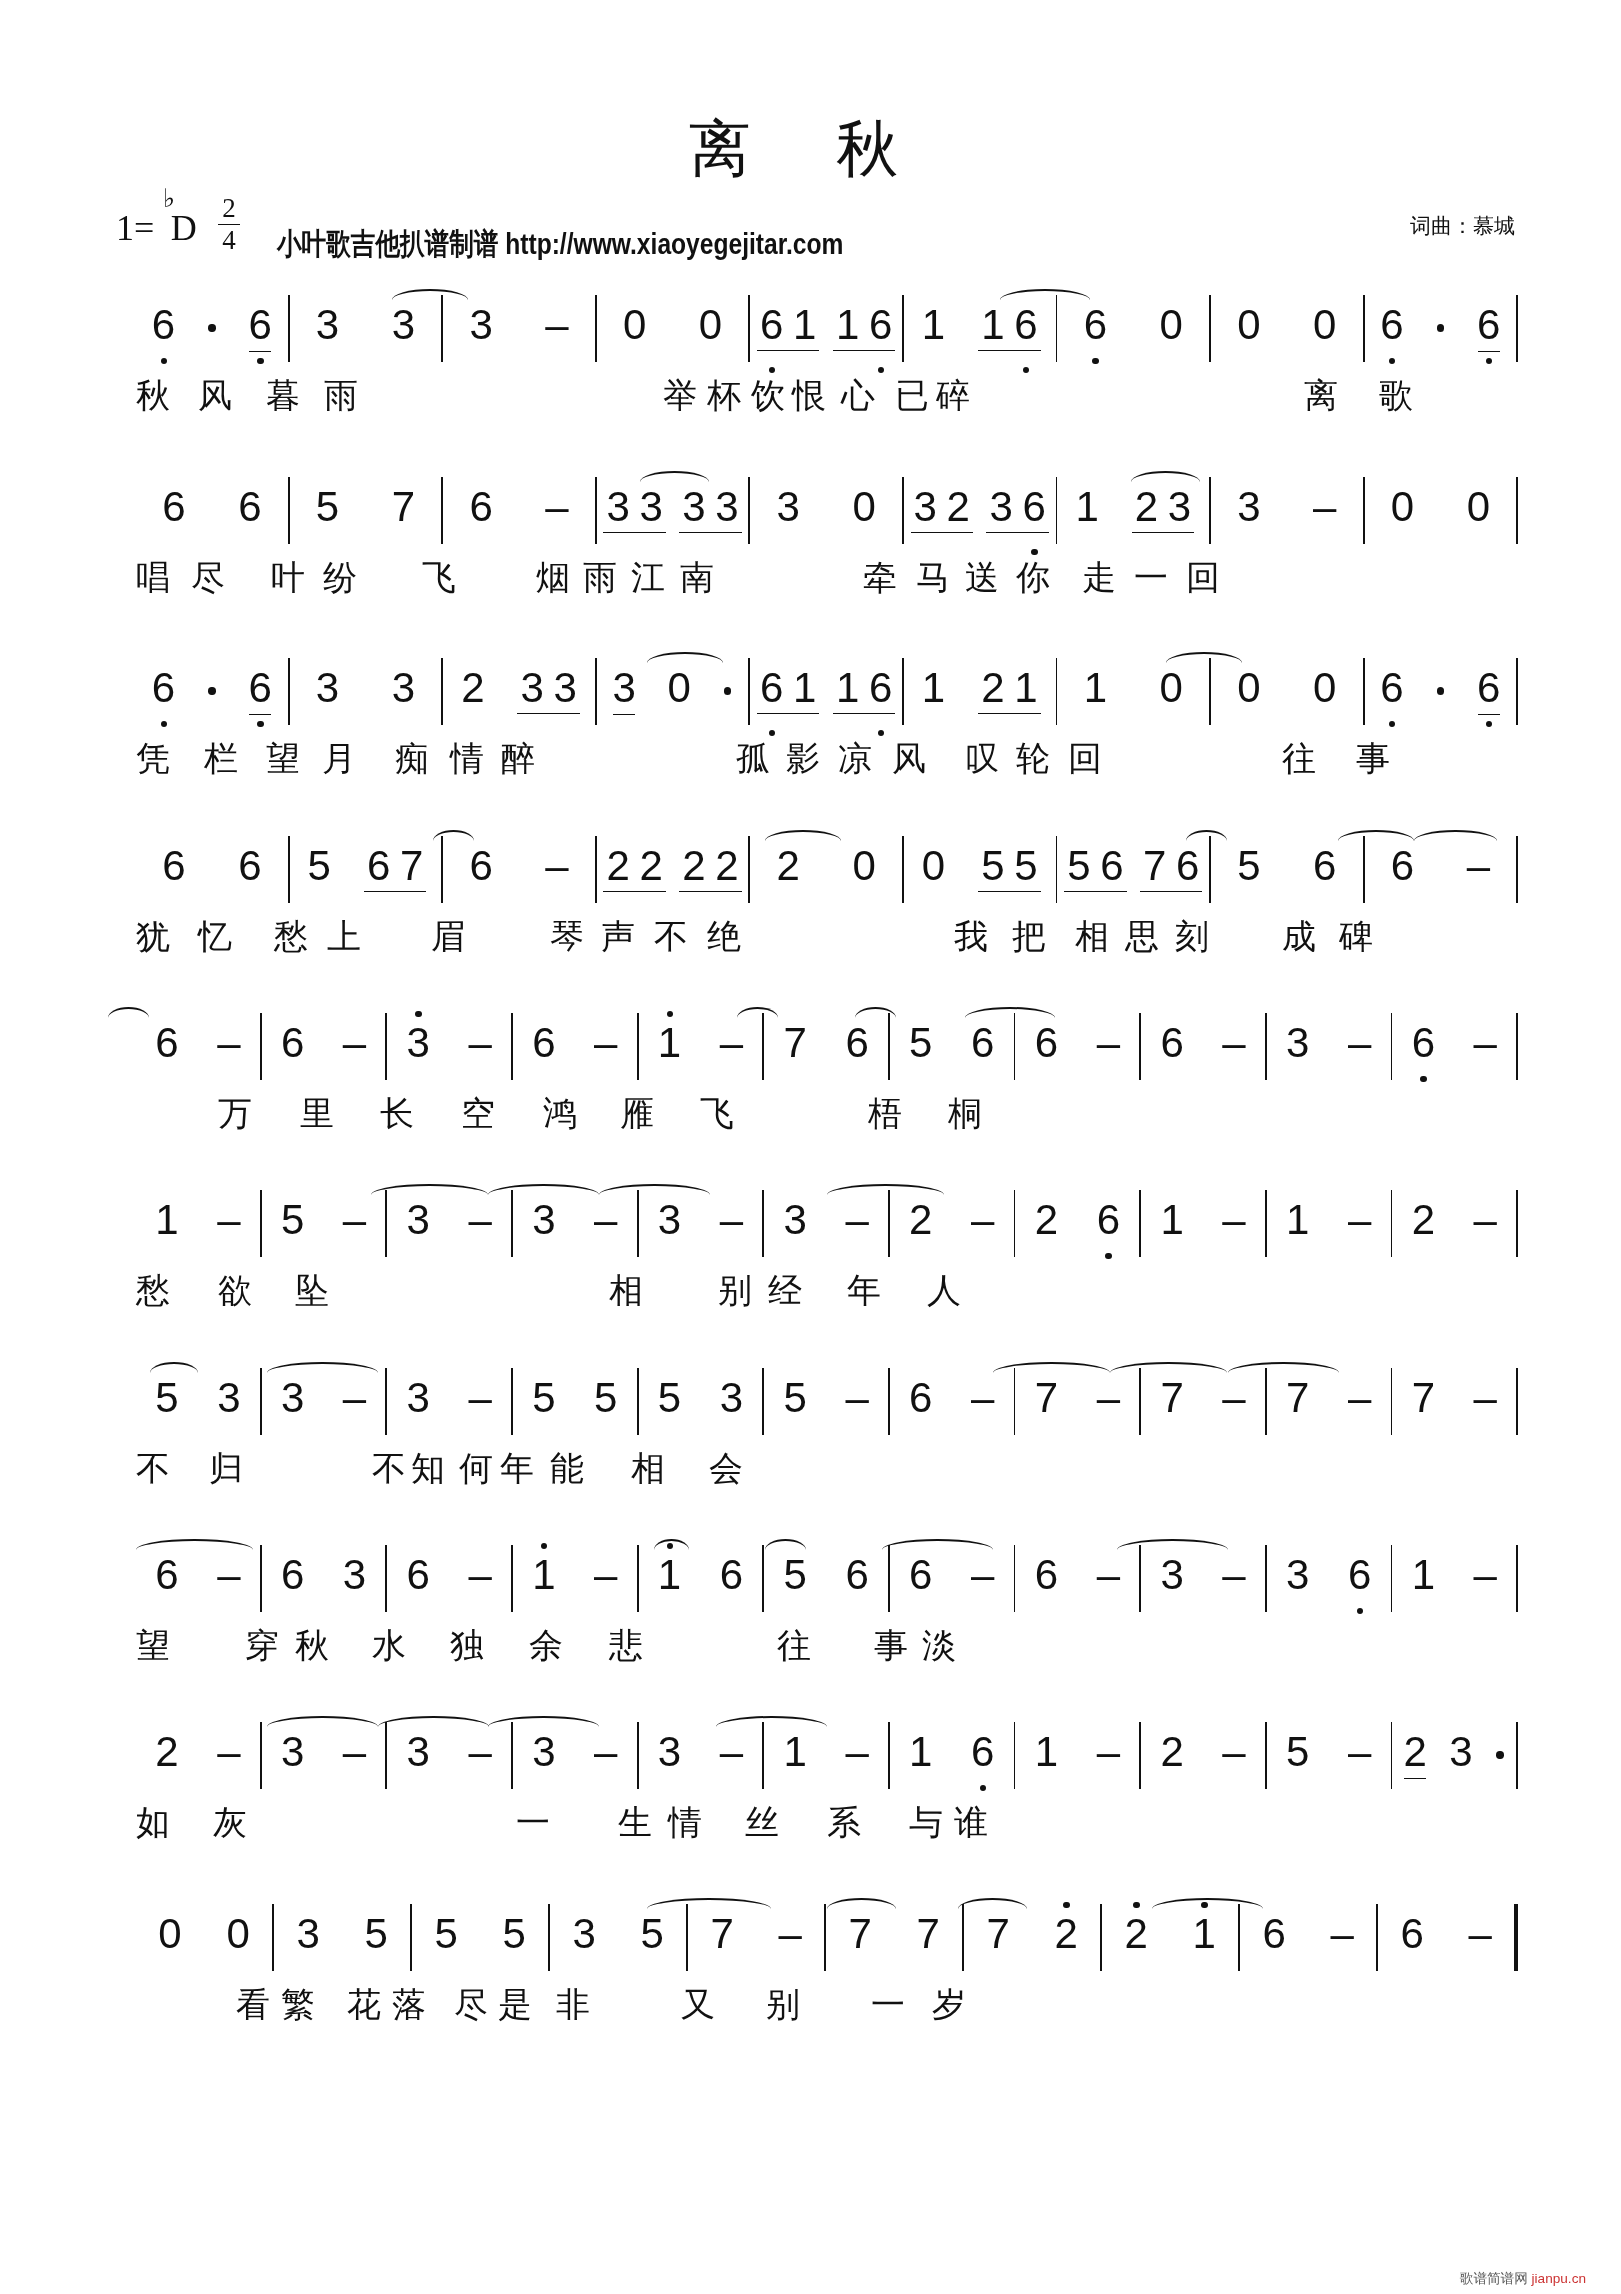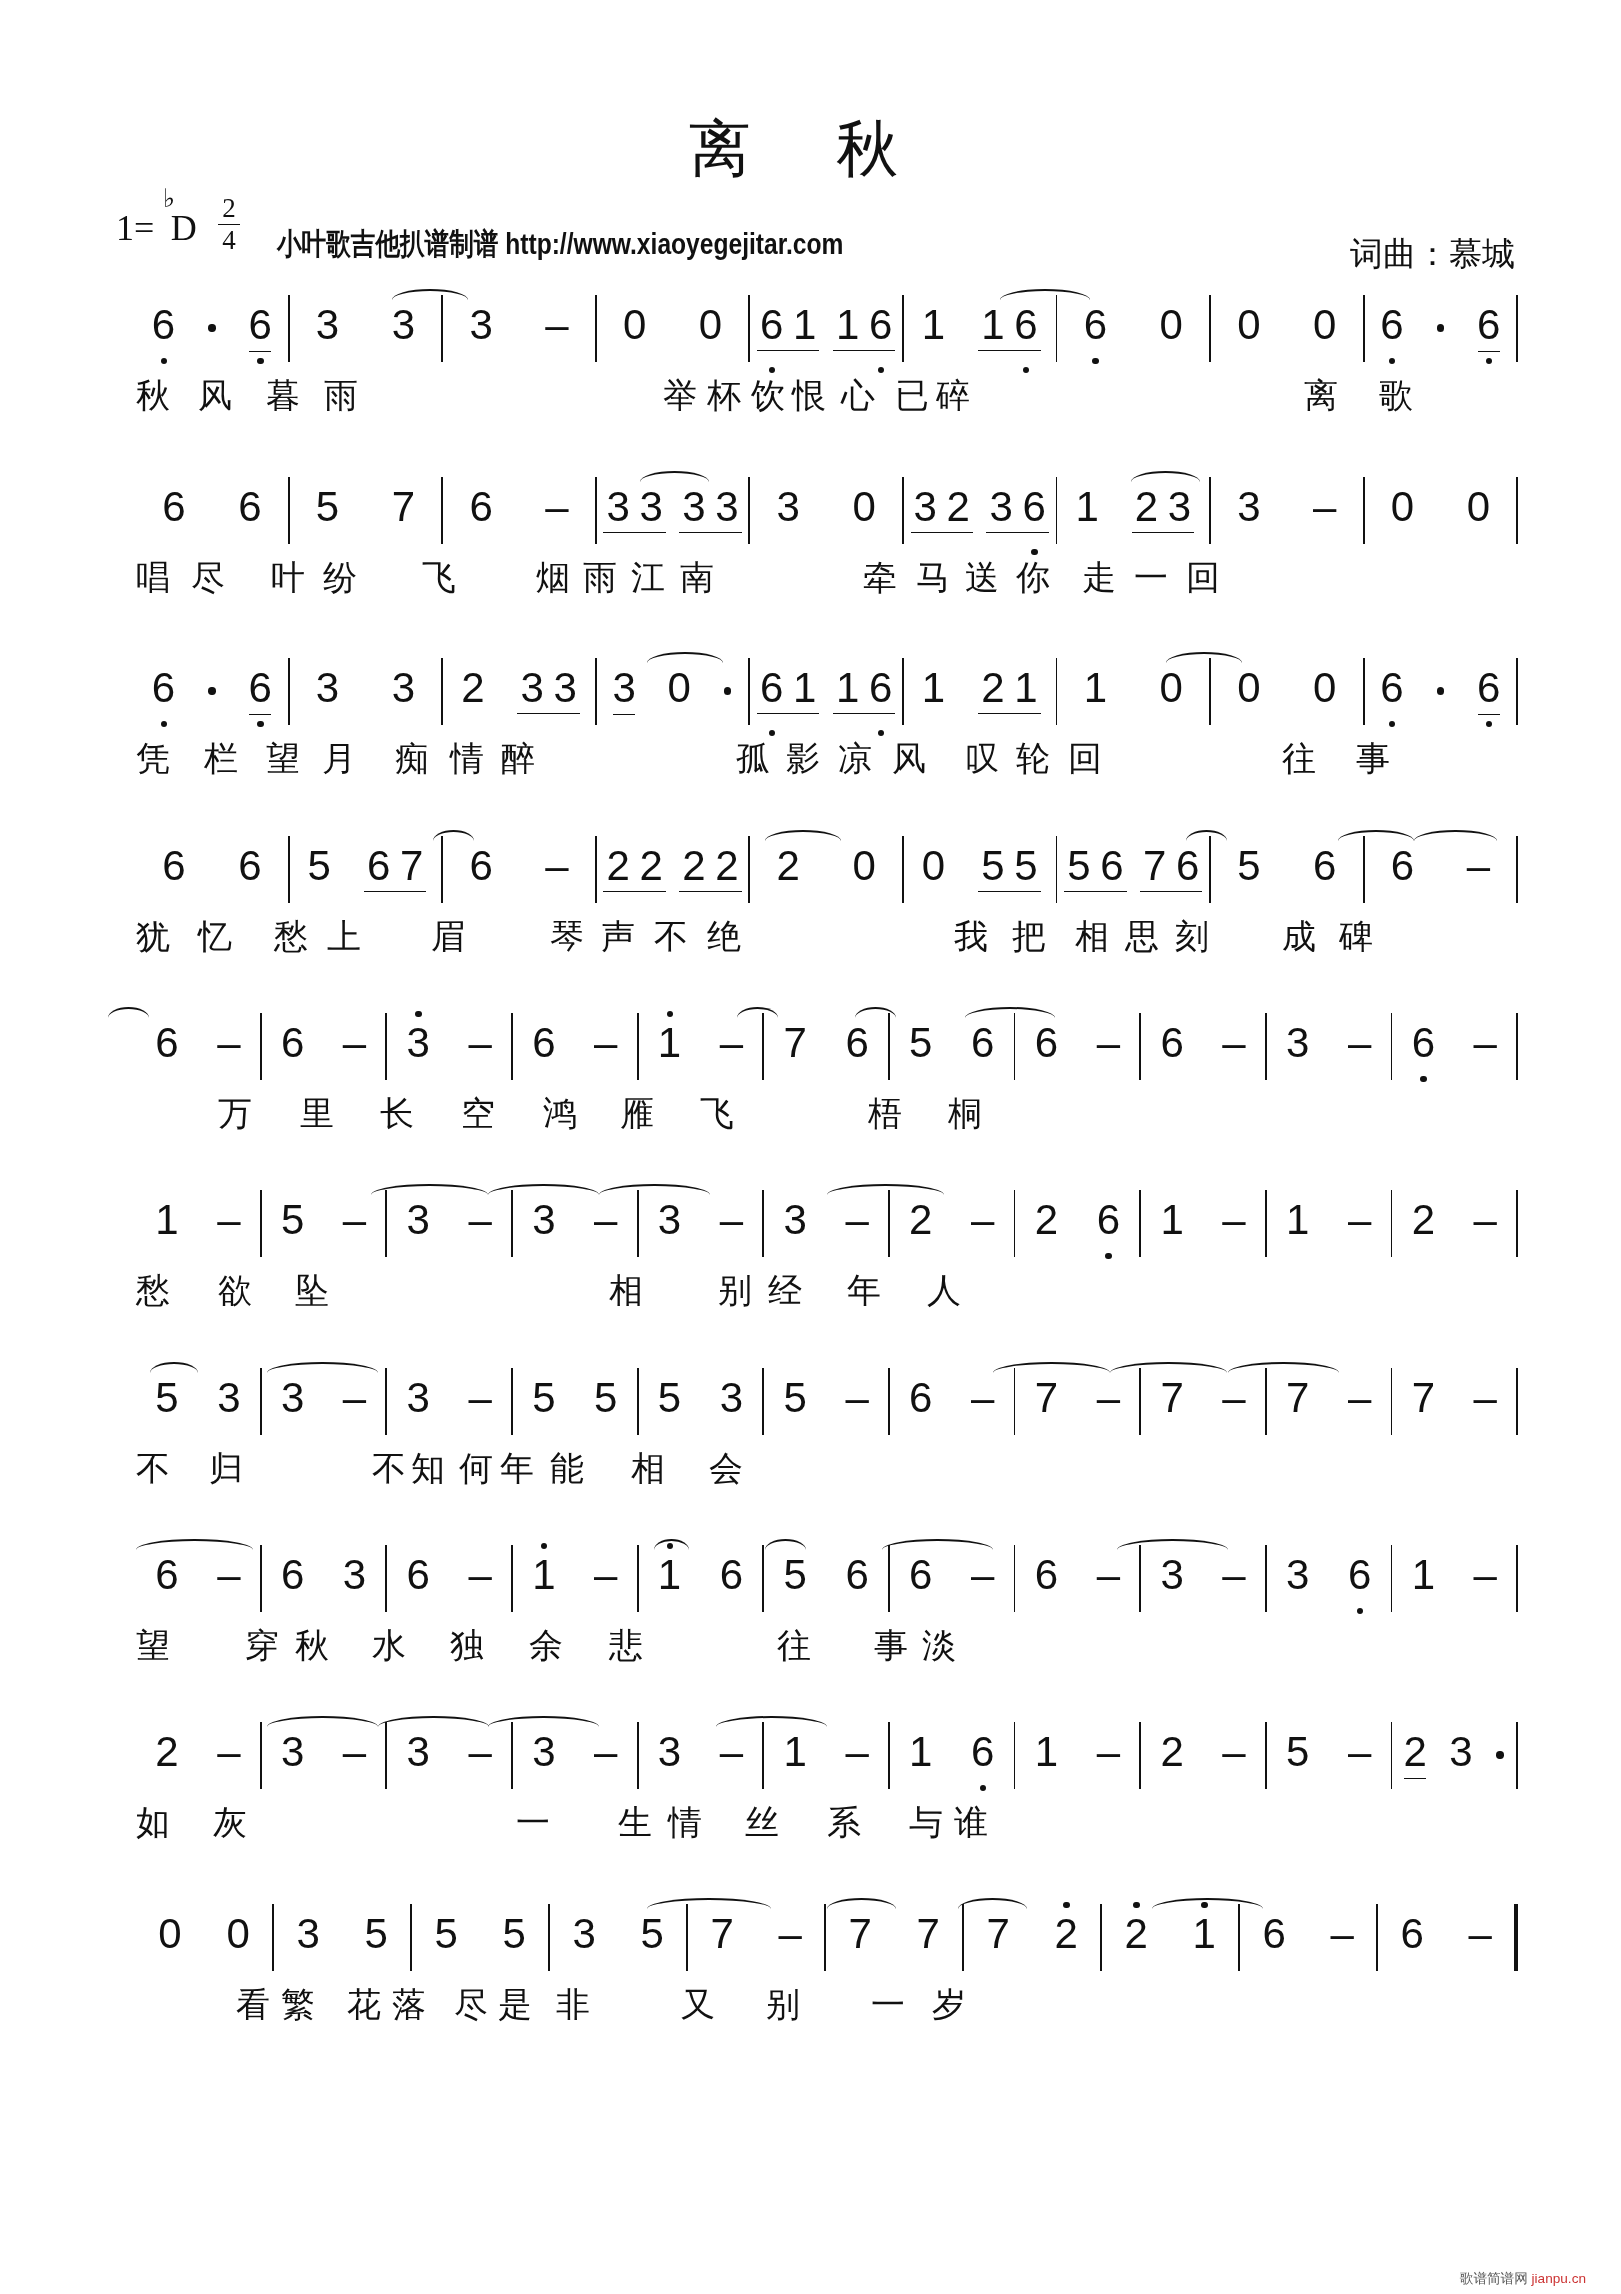--- a/index.html
+++ b/index.html
@@ -4,21 +4,21 @@
 <style>
   html,body{margin:0;padding:0;background:#fff;}
   body{width:1622px;height:2295px;position:relative;overflow:hidden;font-family:"Liberation Sans","DejaVu Sans",sans-serif;color:#111;}
   .title{position:absolute;top:107px;left:0;width:1622px;text-align:center;font-family:"Liberation Serif","DejaVu Serif",serif;font-size:62px;letter-spacing:35px;font-weight:normal;}
   .key{position:absolute;left:116px;top:207px;font-family:"Liberation Serif","DejaVu Serif",serif;font-size:36px;}
   .key .flat{position:absolute;left:47px;top:-23.6px;font-size:25.5px;}
   .key .d{margin-left:16.4px;}
   .timesig{position:absolute;left:218px;top:195px;font-family:"Liberation Serif","DejaVu Serif",serif;font-size:27px;line-height:27px;text-align:center;width:22px;}
   .timesig .bar{border-top:1.8px solid #111;margin:1.8px 0;}
   .credit{position:absolute;left:277px;top:224px;font-size:30px;font-weight:bold;transform:scaleX(0.82);transform-origin:left;}
-  .composer{position:absolute;right:107px;top:232px;font-size:33px;}
+  .composer{position:absolute;right:107px;top:212px;font-size:21px;}
   .line{position:absolute;left:136px;width:1382px;height:164px;}
   .staff{position:absolute;left:0;top:0;width:100%;height:100px;display:flex;align-items:flex-end;}
   .measure{position:relative;display:flex;justify-content:space-around;align-items:flex-end;height:100px;flex:1;}
   .bl{width:1.8px;background:#111;height:67px;align-self:flex-end;margin-bottom:11px;flex:0 0 1.8px;}
   .bl.final{width:3.6px;flex-basis:3.6px;}
   .beat{display:flex;position:relative;align-items:flex-end;padding-bottom:27px;}
   .beat.u1::after{content:"";position:absolute;left:1.8px;right:1.8px;bottom:22px;border-top:1.8px solid #111;}
   .n{position:relative;font-size:42px;line-height:42px;width:33px;text-align:center;}
   .n .hi{position:absolute;left:13.6px;top:-11px;width:6.4px;height:6.4px;border-radius:50%;background:#111;}
   .n .lo{position:absolute;left:13.6px;bottom:-18px;width:6.4px;height:6.4px;border-radius:50%;background:#111;}

